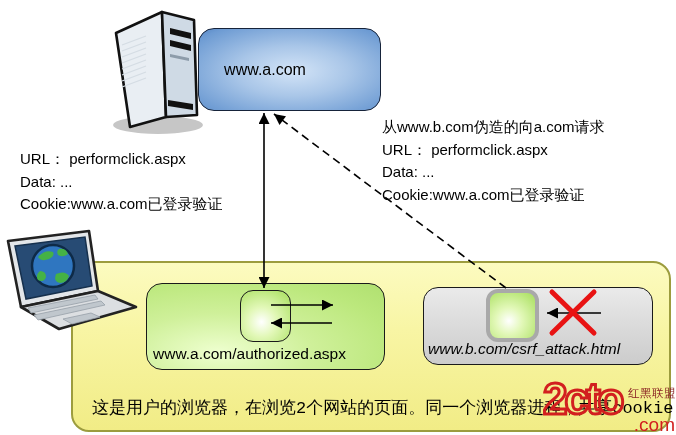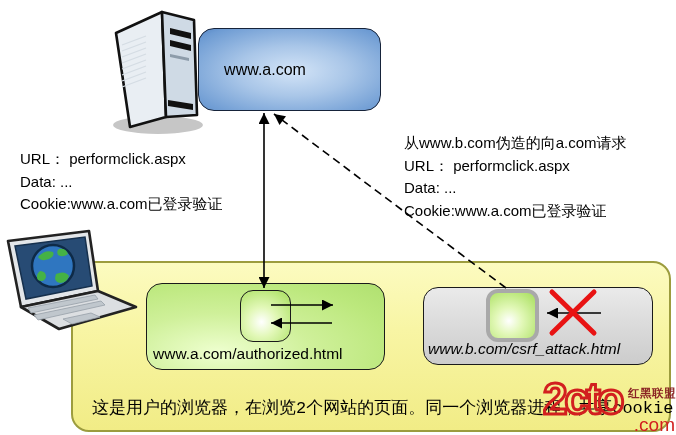--- a/index.html
+++ b/index.html
@@ -14,21 +14,21 @@
   .backend-box{
     left:198px;top:28px;width:183px;height:83px;border:1.5px solid #16233a;border-radius:16px;
     background:radial-gradient(ellipse at 52% 52%, #d3e4f7 0%, #a9c6e8 42%, #6d9bd3 88%, #5685c4 100%);
     z-index:3;display:flex;flex-direction:column;justify-content:center;align-items:center;
     padding-right:49px;font-size:16px;line-height:23px;
   }
 
   
   .annot{font-size:15px;line-height:22.5px;white-space:nowrap;z-index:3;}
   .annot-a{left:20px;top:148px;}
-  .annot-b{left:404px;top:116px;margin-top:16px;}
+  .annot-b{left:382px;top:116px;}
 
   
   .browser-box{
     left:71px;top:261px;width:600px;height:171px;border:2px solid #9c9c3e;border-radius:18px;
     background:linear-gradient(180deg,#fcfbc0 0%,#f8f5a4 40%,#f1ec86 100%);z-index:1;
   }
   .browser-caption{
     left:92px;top:396px;width:562px;font-family:Liberation Mono, monospace;
     font-size:17px;white-space:nowrap;z-index:3;
   }
@@ -66,32 +66,32 @@
   .xline{stroke:var(--blocked-x-color,#e81313);stroke-width:5;stroke-linecap:round;}
   .overlay marker path{fill:var(--arrow-color,#000);}
 
   
   .watermark{left:543px;top:385px;width:133px;height:48px;z-index:10;}
   .wm-name{
     position:absolute;left:0;top:-10px;font-size:44px;font-weight:bold;letter-spacing:-3px;
     color:transparent;-webkit-text-stroke:3px var(--watermark-color,#d21f1f);
     font-family:Liberation Sans, sans-serif;line-height:48px;
   }
-  .wm-community{position:absolute;right:0;top:1px;font-size:11.5px;font-weight:bold;color:#8b2424;letter-spacing:0.5px;}
+  .wm-community{position:absolute;right:0;top:1px;font-size:11.5px;font-weight:normal;color:#8b2424;letter-spacing:0.5px;}
   .wm-suffix{position:absolute;right:1px;bottom:-3px;font-size:19px;font-weight:normal;color:var(--watermark-color,#d21f1f);}
 </style>
 </head>
 <body>
 
 <div class="stage">
 
   <div class="abs browser-box"></div>
 
   <div class="abs page-box page-a-box"></div>
-  <div class="abs page-label page-a-label">www.a.com/authorized.html</div>
+  <div class="abs page-label page-a-label">www.a.com/authorized.aspx</div>
   <div class="abs page-square page-square-a"></div>
 
   <div class="abs page-box page-b-box"></div>
   <div class="abs page-label page-b-label">www.b.com/csrf_attack.html</div>
   <div class="abs page-square page-square-b"></div>
 
   <div class="abs backend-box">
     <div>www.a.com</div>
   </div>
 

